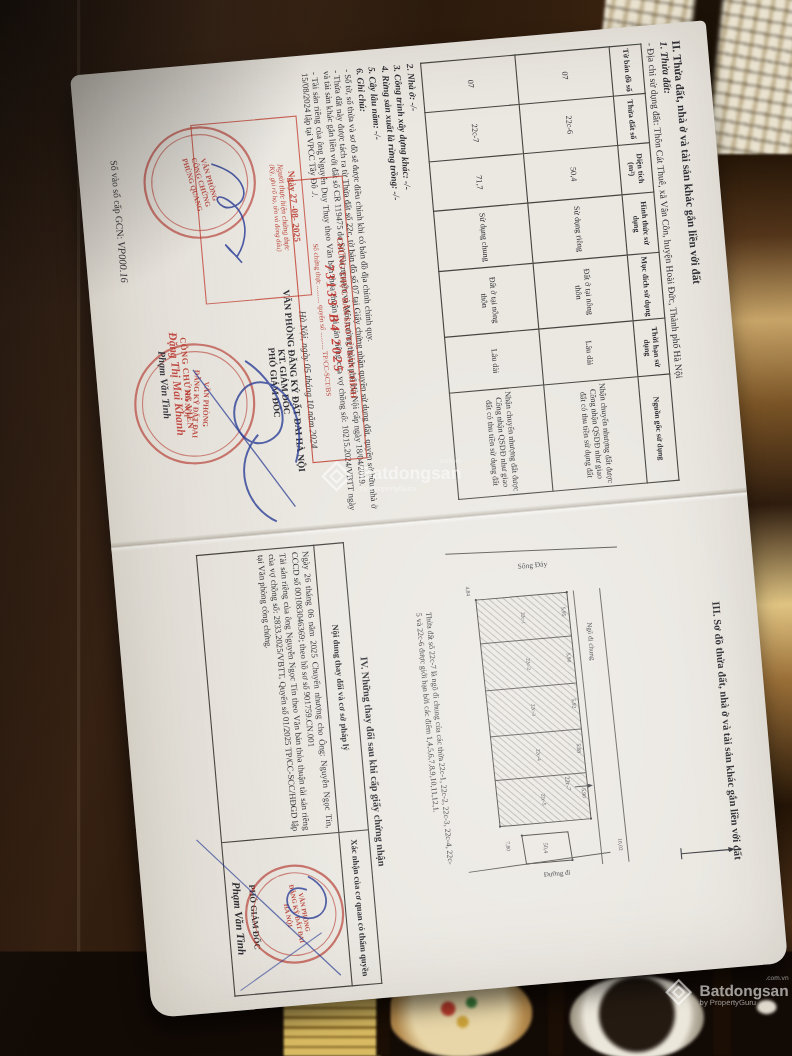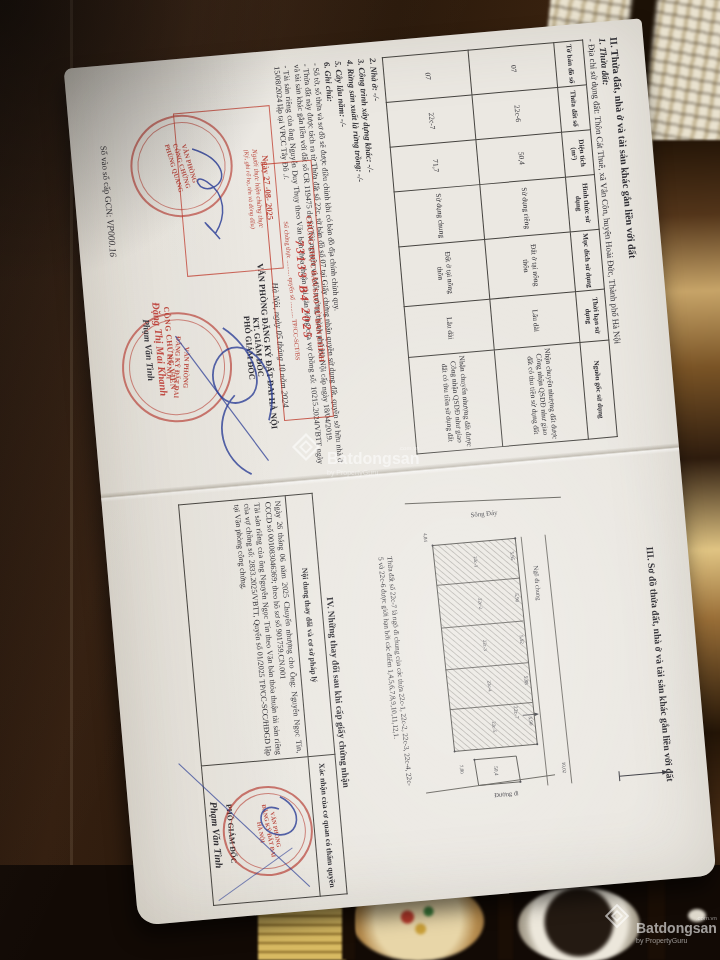--- a/index.html
+++ b/index.html
@@ -103,21 +103,21 @@
   table.chg th{height:24px;text-align:center;vertical-align:middle;font-weight:bold;}
   table.chg td{height:104px;}
   .entry p{font-size:7.9px;line-height:1.22;margin:2px 3px;text-align:justify;}
   .confirm{position:relative;height:100%;}
   .stampIV{left:24px;top:0px;width:86px;height:86px;transform:rotate(-6deg);}
   .stampIV .inner{font-size:5.9px;}
   .confirm .ttl{position:absolute;left:0;bottom:18px;width:100%;text-align:center;font-size:7.7px;font-weight:bold;}
   .confirm .nm{position:absolute;left:0;bottom:2px;width:100%;text-align:center;font-size:10px;font-style:italic;font-weight:bold;}
   
   .wm{position:absolute;display:flex;gap:6px;align-items:center;color:rgba(255,255,255,.52);z-index:30;}
-  .wm .txt{line-height:1;margin-top:28px;}
+  .wm .txt{line-height:1;}
   .wm .brand{font-family:"Liberation Sans",sans-serif;font-weight:bold;}
   .wm .dom{font-family:"Liberation Sans",sans-serif;font-size:6px;text-align:right;opacity:.85;}
   .wm .by{font-family:"Liberation Sans",sans-serif;font-size:7px;margin-top:2px;opacity:.9;}
   .wm-center{left:291px;top:417px;}
   .wm-center .brand{font-size:16px;}
   .wm-br{left:604px;top:887px;color:rgba(255,255,255,.6);}
   .wm-br .brand{font-size:14px;}
 </style>
 </head>
 <body>

